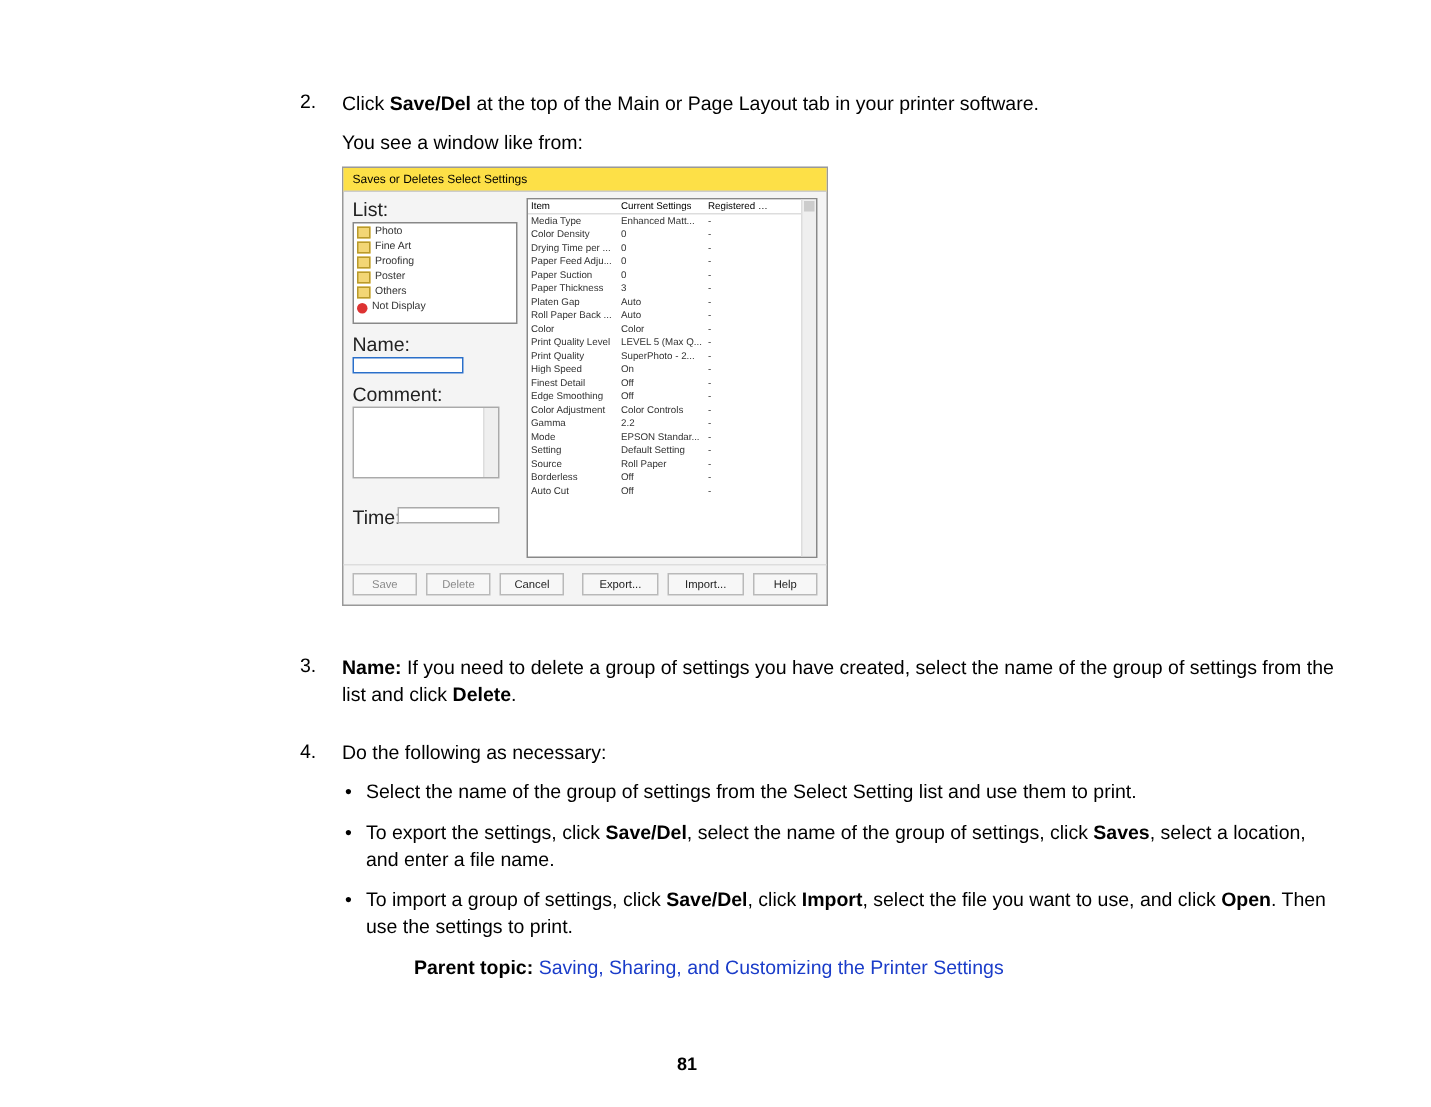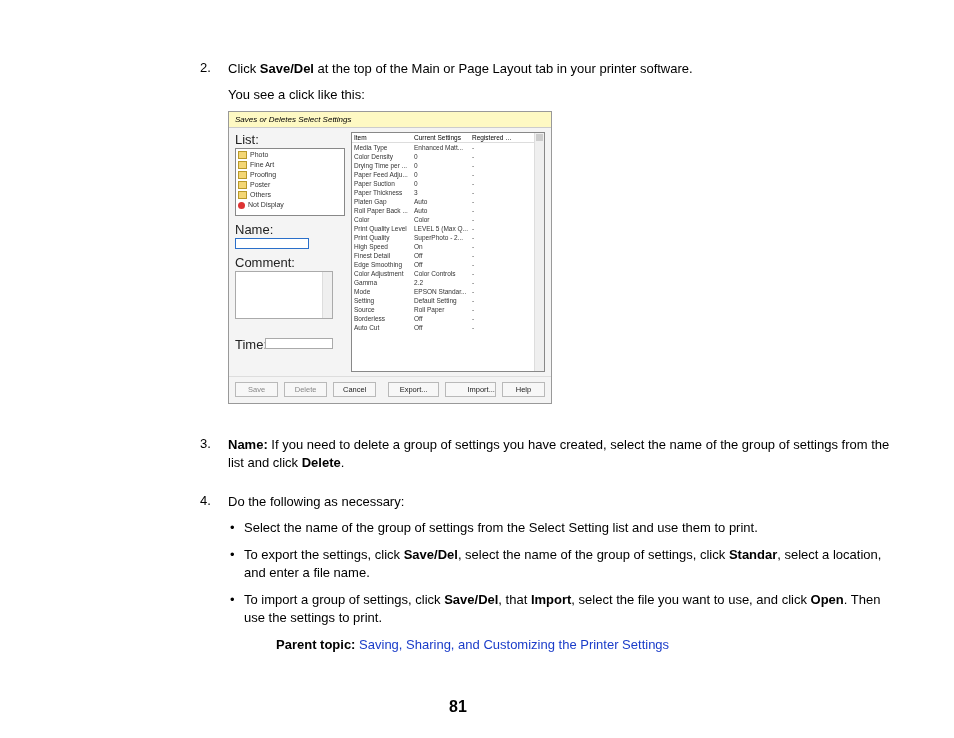--- a/index.html
+++ b/index.html
@@ -22,39 +22,38 @@
   .step-num { width: 28px; flex: none; }
   .step-body { flex: 1; }
   .step-body p { margin: 0 0 8px 0; line-height: 1.35; }
   .bold { font-weight: bold; }
   .note-para { margin-top: 14px; }
   .bullets { margin: 6px 0 0 0; padding: 0; list-style: none; }
   .bullets li { margin-bottom: 10px; position: relative; padding-left: 16px; line-height: 1.35;}
   .bullets li::before { content: "•"; position: absolute; left: 2px; }
   .parent { margin-top: 12px; margin-left: -24px; padding-left: 48px; }
   .link { color: #1a3cc9; }
-  .pagenum { position: absolute; bottom: 22px; width: 916px; text-align: center; font-weight: bold; font-size: 16px; left: 0;}
+  .pagenum { position: absolute; bottom: 22px; width: 916px; text-align: center; font-weight: bold; font-size: 12px; left: 0;}
 
   
   .dialog {
     width: 322px;
     border: 1px solid #999;
     background: #f4f4f4;
     font-size: 7.5px;
     color: #333;
     margin: 6px 0 18px 0;
     font-family: "Segoe UI", Tahoma, sans-serif;
   }
   .dlg-title {
-    background: #fef9c3;
+    background: #fde047;
     border-bottom: 1px solid #ccc;
     padding: 3px 6px;
     font-size: 8px;
     color: #000;
-    font-style: italic;
   }
   .dlg-body { display: flex; padding: 4px 6px 4px 6px; gap: 6px; }
   .dlg-left { width: 110px; }
   .dlg-right { flex: 1; position: relative; }
   .lbl { font-size: 13px; color: #222; margin-bottom: 1px; display: block; }
   .listbox {
     background: #fff;
     border: 1px solid #888;
     height: 68px;
     padding: 1px 2px;
@@ -120,21 +119,21 @@
 
 <div class="page">
   <ol class="steps">
 
     <li class="step">
       <div class="step-num">2.</div>
       <div class="step-body">
         <p>
           <span>Click </span><span class="bold">Save/Del</span><span> at the top of the Main or Page Layout tab in your printer software.</span>
         </p>
-        <p>You see a click like this:</p>
+        <p>You see a window like from:</p>
 
         <div class="dialog">
           <div class="dlg-title">Saves or Deletes Select Settings</div>
           <div class="dlg-body">
             <div class="dlg-left">
               <span class="lbl">List:</span>
               <div class="listbox">
                 <div class="li">
                     <span class="folder"></span>
                     <span>Photo</span>
@@ -292,21 +291,21 @@
                 <div class="sg-scroll"></div>
               </div>
             </div>
           </div>
           <div class="dlg-buttons">
             <div class="dbtn">Save</div>
             <div class="dbtn">Delete</div>
             <div class="dbtn en">Cancel</div>
             <div class="spacer"></div>
             <div class="dbtn en" style="width:50px;">Export...</div>
-            <div class="dbtn en" style="width:50px;text-align:right;">Import...</div>
+            <div class="dbtn en" style="width:50px;">Import...</div>
             <div class="dbtn en">Help</div>
           </div>
         </div>
       </div>
     </li>
 
     <li class="step">
       <div class="step-num">3.</div>
       <div class="step-body">
         <p class="note-para">
@@ -315,24 +314,24 @@
       </div>
     </li>
 
     <li class="step">
       <div class="step-num">4.</div>
       <div class="step-body">
         <p>Do the following as necessary:</p>
         <ul class="bullets">
           <li>Select the name of the group of settings from the Select Setting list and use them to print.</li>
           <li>
-            <span>To export the settings, click </span><span class="bold">Save/Del</span><span>, select the name of the group of settings, click </span><span class="bold">Standar</span><span>, select a location, and enter a file name.</span>
+            <span>To export the settings, click </span><span class="bold">Save/Del</span><span>, select the name of the group of settings, click </span><span class="bold">Saves</span><span>, select a location, and enter a file name.</span>
           </li>
           <li>
-            <span>To import a group of settings, click </span><span class="bold">Save/Del</span><span>, that </span><span class="bold">Import</span><span>, select the file you want to use, and click </span><span class="bold">Open</span><span>. Then use the settings to print.</span>
+            <span>To import a group of settings, click </span><span class="bold">Save/Del</span><span>, click </span><span class="bold">Import</span><span>, select the file you want to use, and click </span><span class="bold">Open</span><span>. Then use the settings to print.</span>
           </li>
         </ul>
         <p class="parent">
           <span class="bold">Parent topic:</span>
           <span> </span>
           <span class="link">Saving, Sharing, and Customizing the Printer Settings</span>
         </p>
       </div>
     </li>
   </ol>

